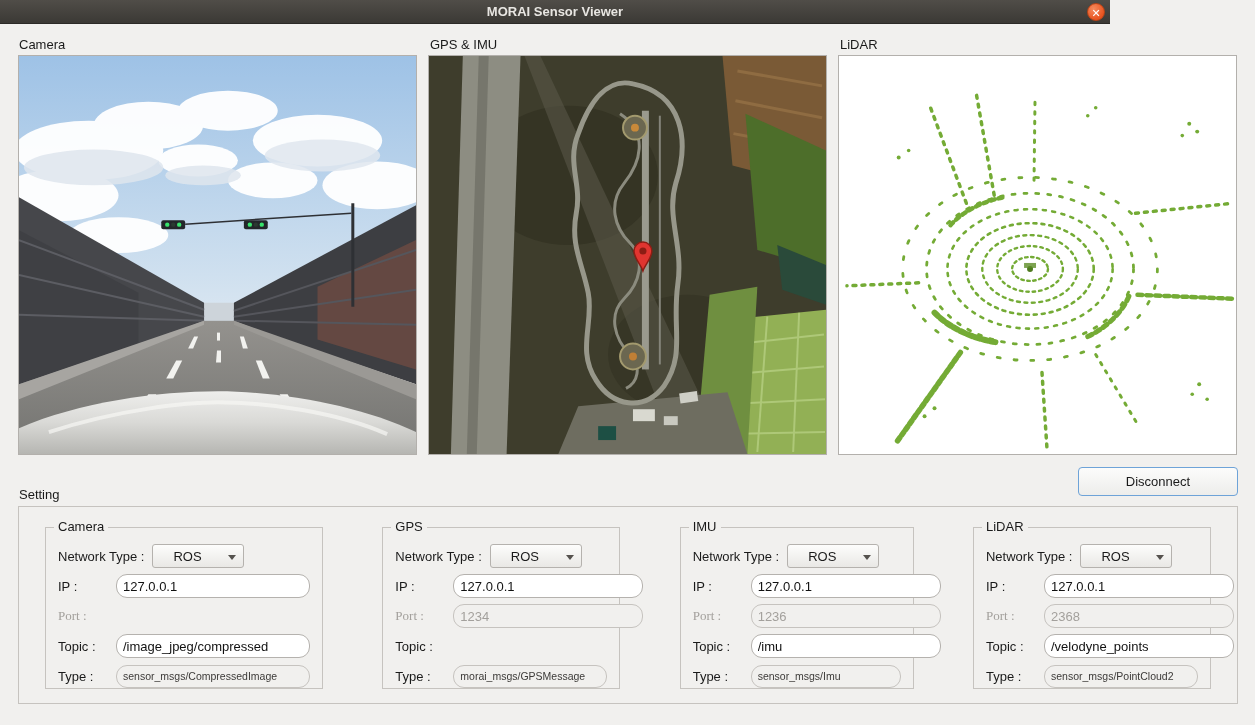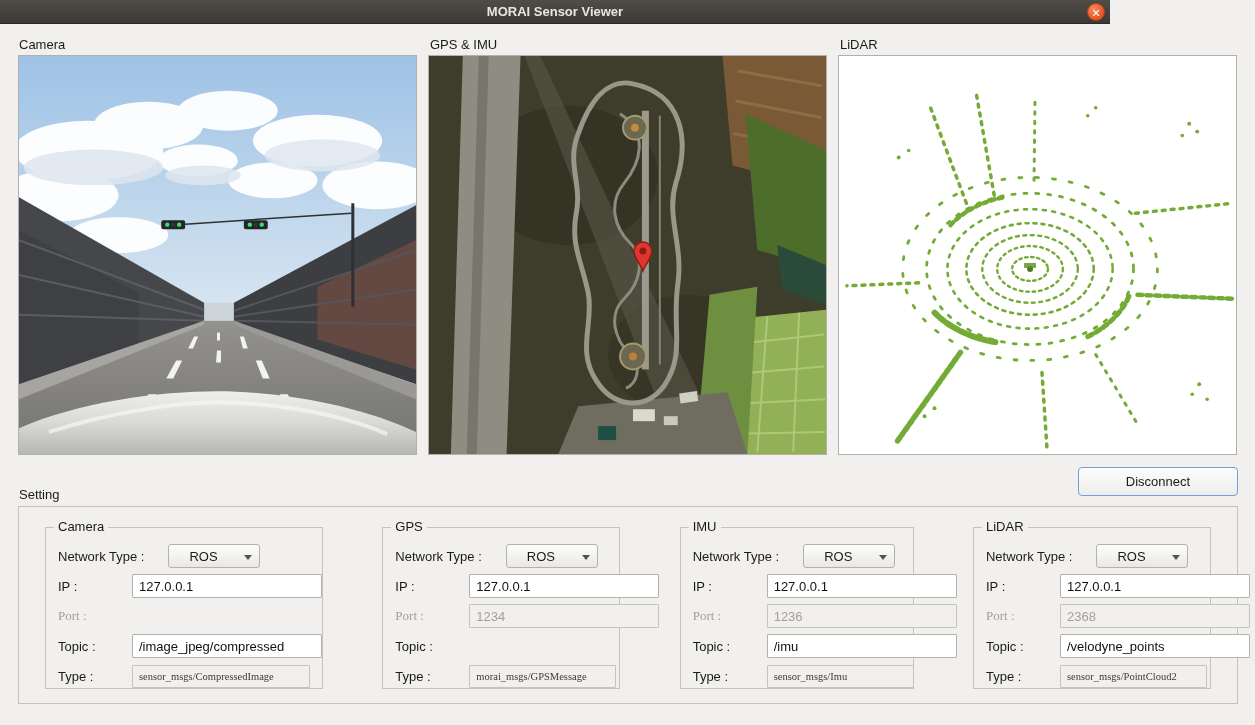--- a/index.html
+++ b/index.html
@@ -59,48 +59,47 @@
     padding: 16px 12px 10px 12px; height: 162px;
   }
   .group.w-camera { width: 278px; }
   .group.w-gps    { width: 238px; }
   .group.w-imu    { width: 234px; }
   .group.w-lidar  { width: 238px; }
   .group-title {
     position: absolute; top: -9px; left: 8px;
     background: #f1f0ee; padding: 0 4px; font-size: 13px;
   }
-  .row { display: flex; align-items: center; margin-bottom: 6px; height: 24px; gap: 16px; }
+  .row { display: flex; align-items: center; margin-bottom: 6px; height: 24px; }
   .row .lab { width: 58px; flex: none; font-size: 13px; }
   .row .lab.wide { width: auto; margin-right: 8px; }
   .row .lab.dim { color: #a3a09c; font-family: Liberation Serif, serif; }
   .combo {
     width: 92px; height: 24px; border: 1px solid #b5b2ae; border-radius: 3px;
     background: linear-gradient(#fdfdfc, #e9e8e5);
     display: flex; align-items: center; padding: 0 20px; position: relative;
     cursor: pointer;
   }
   .combo .arrow {
     position: absolute; right: 7px; top: 10px;
     width: 0; height: 0;
     border-left: 4px solid transparent; border-right: 4px solid transparent;
     border-top: 5px solid #55524e;
   }
   input.field {
     flex: 1; height: 24px; border: 1px solid #b5b2ae; background: #ffffff;
     padding: 0 6px; font-size: 13px; font-family: "Liberation Sans", sans-serif;
-    color: #111; border-radius: 1px;
+    color: #111; border-radius: 11px;
   }
   input.field:disabled {
     background: #f1f0ee; color: #a3a09c; border-color: #c6c3bf;
   }
   input.field.type-field {
     background: #f1f0ee; color: #3c3a38; font-size: 10.5px; height: 23px;
     border-color: #c6c3bf;
-    font-family: Liberation Serif, serif;
   }
 </style>
 </head>
 <body>
 
 <div class="titlebar">
   <span class="title">MORAI Sensor Viewer</span>
   <span class="close-btn">✕</span>
 </div>
 

